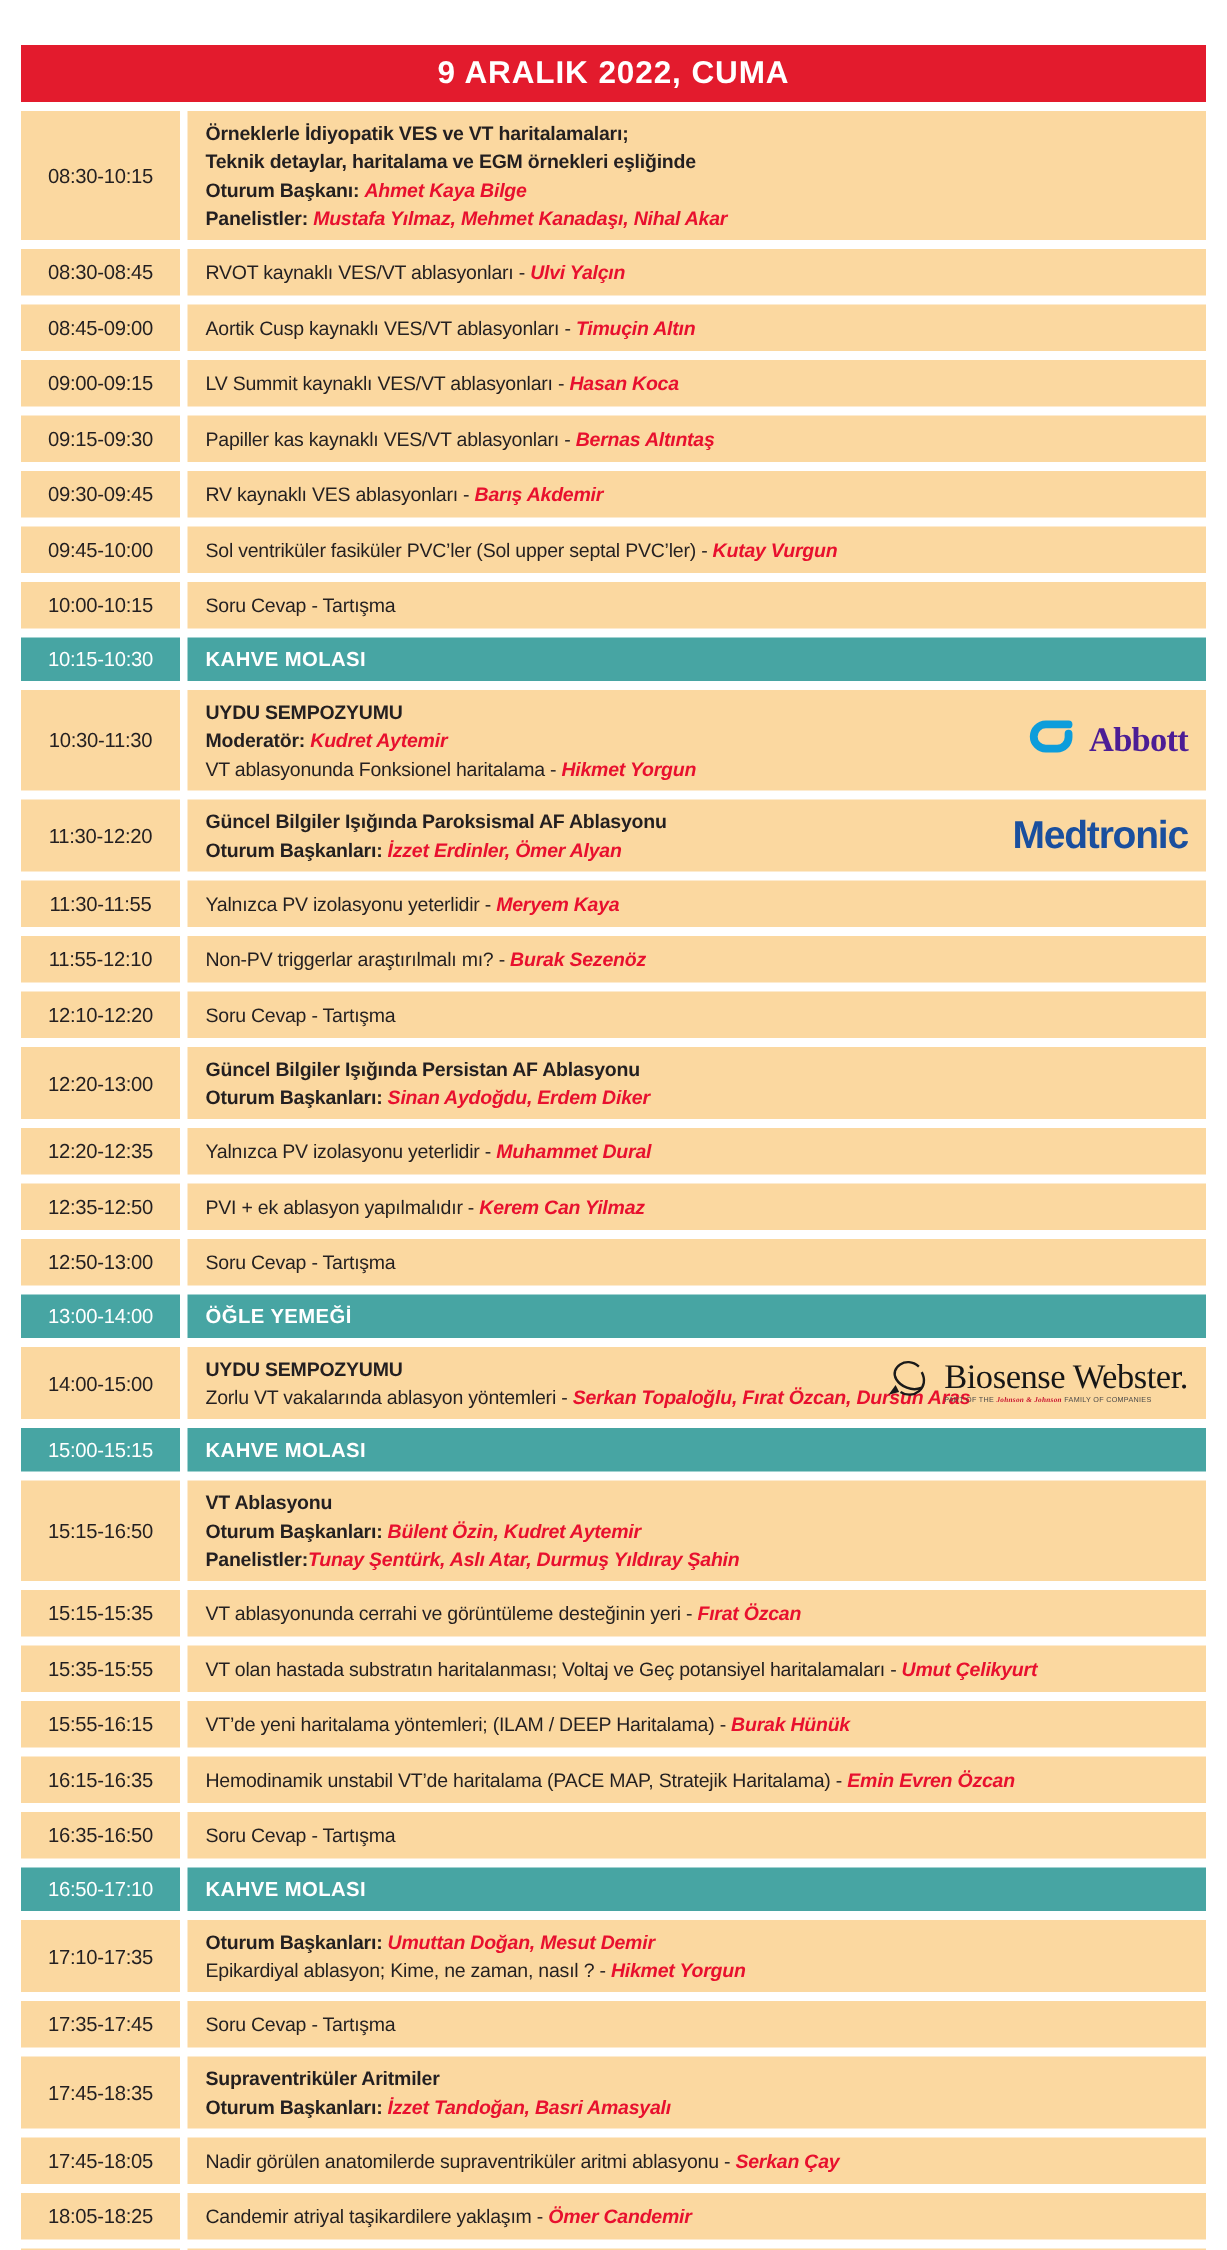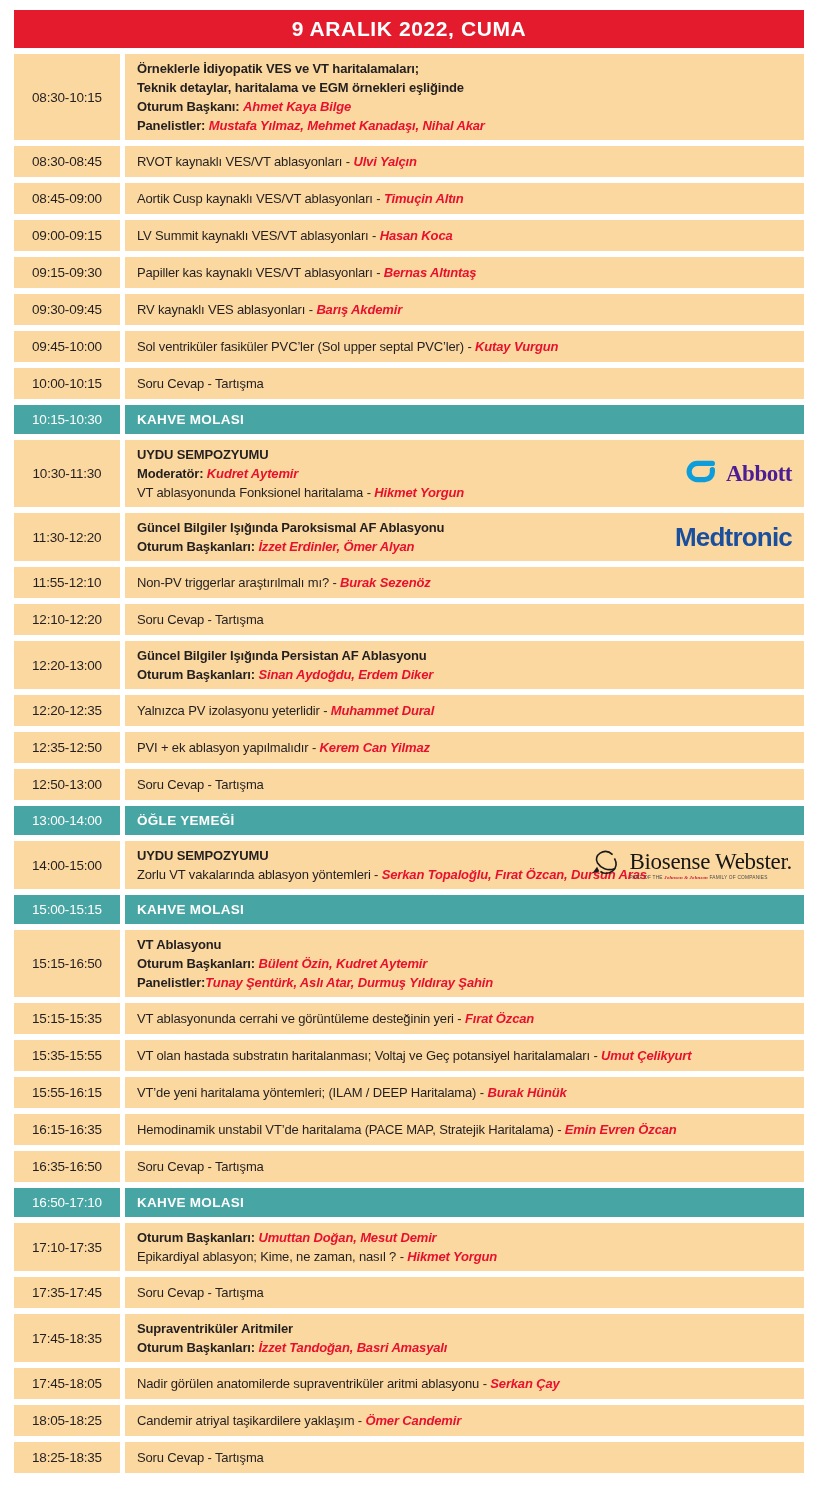--- a/index.html
+++ b/index.html
@@ -13,21 +13,21 @@
   html,body{margin:0;padding:0;background:#fff}
   body{font-family:"Liberation Sans",sans-serif;color:var(--ink)}
   .page{
     width:818px;height:1500px;background:#fff;
     padding:10px 14px 0 14px;
     display:flex;flex-direction:column;gap:6px;overflow:hidden;
   }
   .banner{
     background:var(--red);color:#fff;min-height:38px;flex:0 0 auto;
     display:flex;align-items:center;justify-content:center;
-    font-weight:bold;font-size:21px;letter-spacing:.6px;
+    font-weight:bold;font-size:21px;letter-spacing:.6px;margin-top:20px;
   }
   .row{display:flex;gap:5px;flex:0 0 auto;min-height:31px}
   .row.break{min-height:26px}
   .time{
     flex:0 0 106px;background:var(--cream);
     display:flex;align-items:center;justify-content:center;
     font-weight:normal;font-size:13.5px;letter-spacing:-.2px;white-space:nowrap;
   }
   .content{
     flex:1 1 auto;background:var(--cream);position:relative;
@@ -155,20 +155,28 @@
         <div class="lines">
           <div class="line"><span class="b">Güncel Bilgiler Işığında Paroksismal AF Ablasyonu</span></div>
           <div class="line"><span class="b">Oturum Başkanları: </span><span class="sp">İzzet Erdinler, Ömer Alyan</span></div>
         </div>
         <div class="logo">
           <span class="medtronic-label">Medtronic</span>
         </div>
       </div>
     </div>
     <div class="row">
+      <div class="time">11:30-11:55</div>
+      <div class="content">
+        <div class="lines">
+          <div class="line"><span>Yalnızca PV izolasyonu yeterlidir - </span><span class="sp">Meryem Kaya</span></div>
+        </div>
+      </div>
+    </div>
+    <div class="row">
       <div class="time">11:55-12:10</div>
       <div class="content">
         <div class="lines">
           <div class="line"><span>Non-PV triggerlar araştırılmalı mı? - </span><span class="sp">Burak Sezenöz</span></div>
         </div>
       </div>
     </div>
     <div class="row">
       <div class="time">12:10-12:20</div>
       <div class="content">

